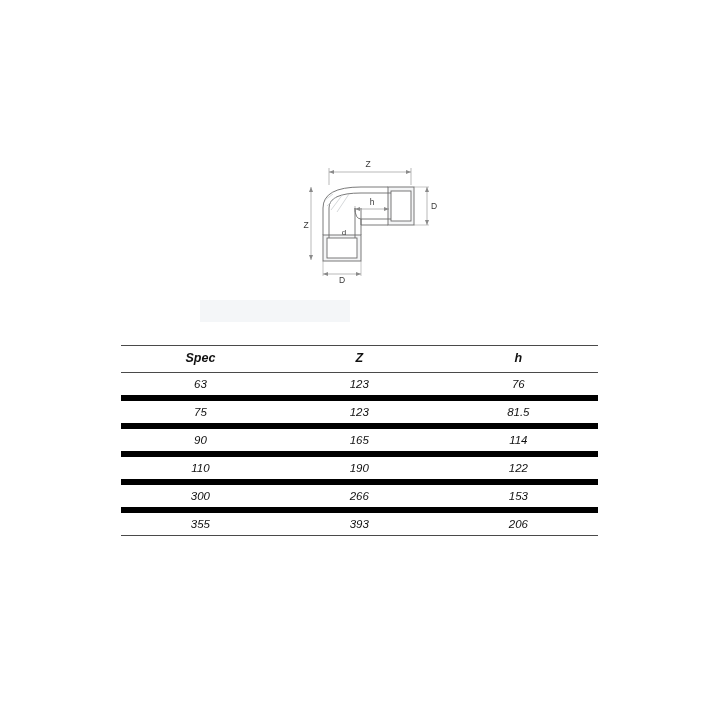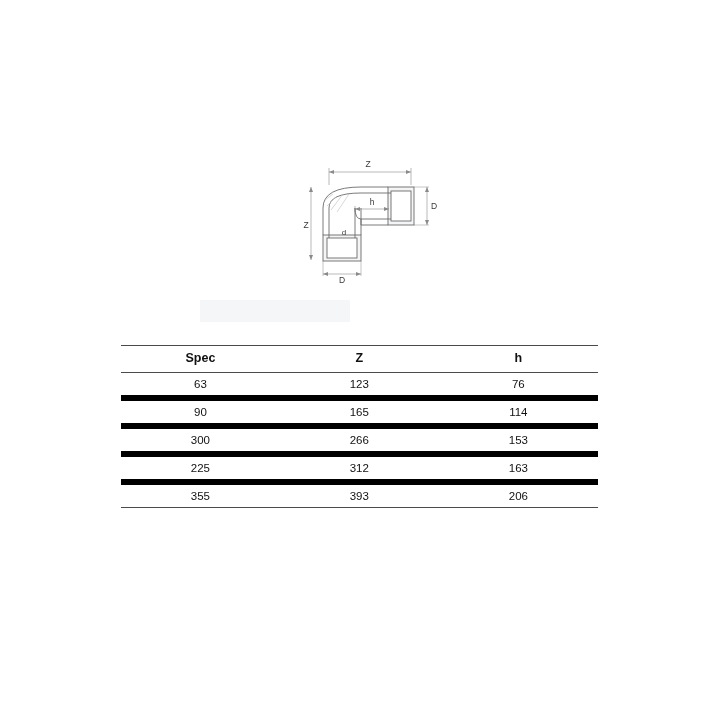--- a/index.html
+++ b/index.html
@@ -44,20 +44,21 @@
 
   
   .spec-table {
     position: absolute;
     left: 121px;
     top: 345px;
     width: 477px;
     border-collapse: collapse;
     font-size: 11.5px;
     color: #111111;
+    font-style: italic;
   }
   .spec-table th,
   .spec-table td {
     text-align: center;
     padding: 5px 0 5px 0;
     font-weight: normal;
     border-bottom: 6px solid #000000;
   }
   .spec-table thead th {
     font-weight: bold;
@@ -150,33 +151,38 @@
         <th class="col-h">h</th>
       </tr>
     </thead>
     <tbody>
       <tr>
         <td>63</td>
         <td>123</td>
         <td>76</td>
       </tr>
       <tr>
+        <td>75</td>
+        <td>123</td>
+        <td>81.5</td>
+      </tr>
+      <tr>
         <td>90</td>
         <td>165</td>
         <td>114</td>
       </tr>
       <tr>
+        <td>110</td>
+        <td>190</td>
+        <td>122</td>
+      </tr>
+      <tr>
         <td>300</td>
         <td>266</td>
         <td>153</td>
-      </tr>
-      <tr>
-        <td>225</td>
-        <td>312</td>
-        <td>163</td>
       </tr>
       <tr>
         <td>355</td>
         <td>393</td>
         <td>206</td>
       </tr>
     </tbody>
   </table>
 
 </div>

